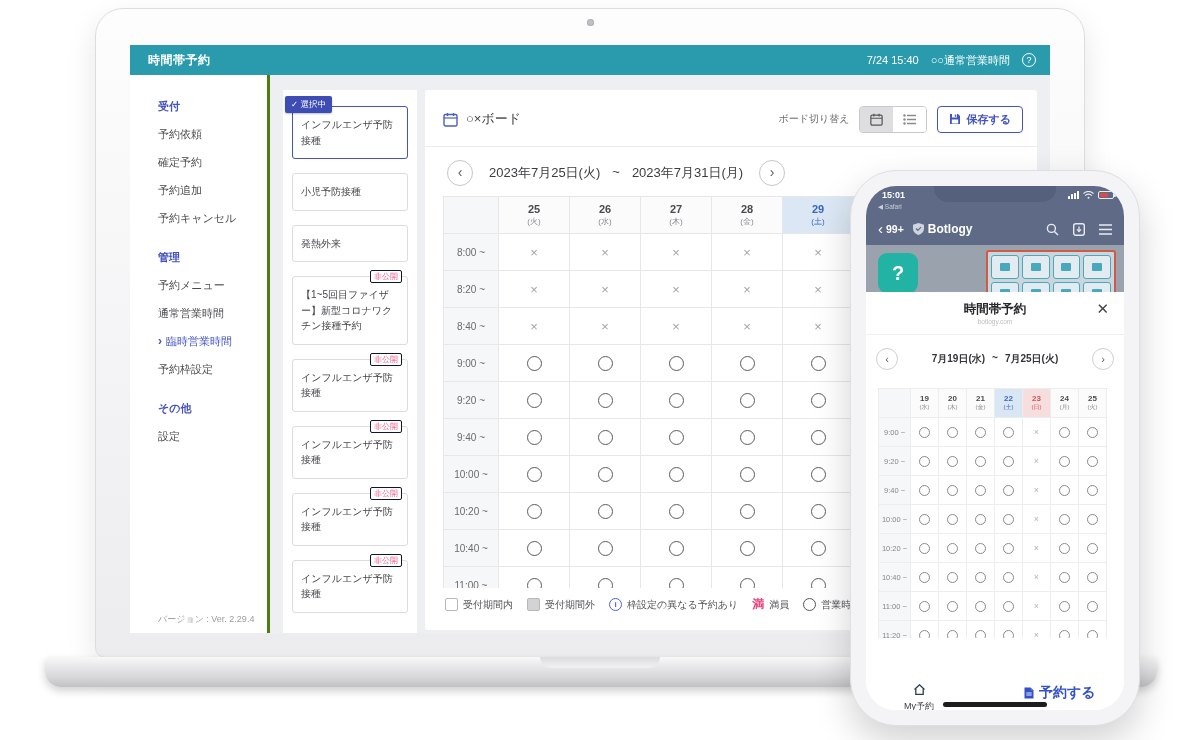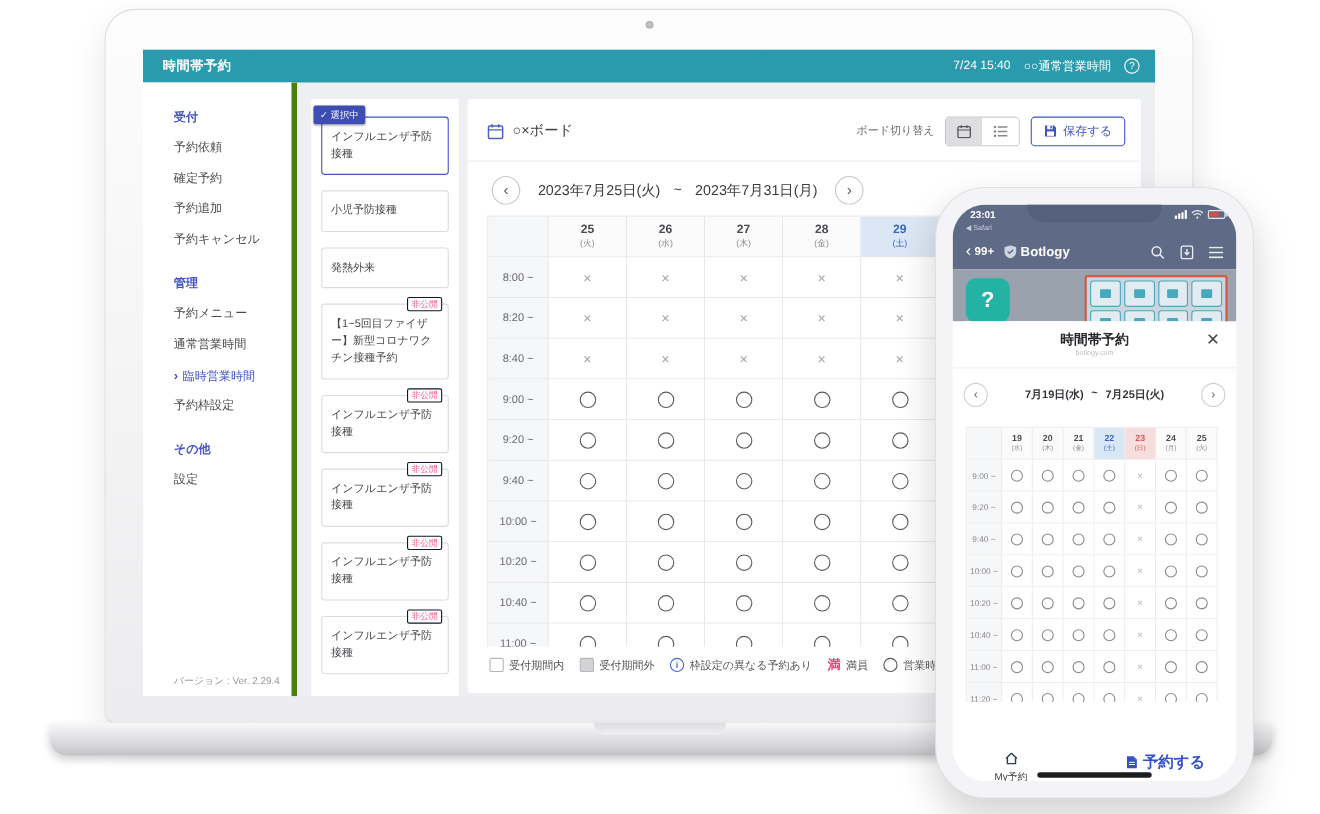--- a/index.html
+++ b/index.html
@@ -17,21 +17,21 @@
     background:linear-gradient(180deg,#dcdcdf,#f1f1f3); }
 
   
   .laptop-screen { left:130px; top:45px; width:920px; height:588px; background:#edeff2; overflow:hidden; }
   .app-bar { left:0; top:0; width:920px; height:30px; background:#2a9bad; display:flex; align-items:center; padding:0 14px 0 18px; }
   .app-bar-title { color:#fff; font-size:12px; font-weight:bold; letter-spacing:.5px; }
   .app-bar-right { margin-left:auto; display:flex; align-items:center; gap:12px; color:#fff; font-size:11px; }
   .help-circle { width:14px; height:14px; border:1.2px solid #fff; border-radius:50%; display:flex; align-items:center; justify-content:center; font-size:9px; color:#fff; }
 
   
-  .sidebar { left:0; top:30px; width:140px; height:558px; background:#fff; border-right:5px solid #4d7c0f; padding:20px 8px 0 28px; }
+  .sidebar { left:0; top:30px; width:140px; height:558px; background:#fff; border-right:3px solid #4d7c0f; padding:20px 8px 0 28px; }
   .side-sec { color:#4353c0; font-size:11px; font-weight:bold; margin-top:18px; margin-bottom:6px; }
   .side-sec:first-child { margin-top:4px; }
   .side-item { color:#4b4b4f; font-size:11px; height:28px; line-height:28px; cursor:pointer; white-space:nowrap; }
   .side-item.active { color:#4353c0; }
   .side-chev { color:#4353c0; font-weight:bold; font-size:12px; margin-right:4px; }
   .version { left:28px; top:568px; font-size:9px; color:#9b9ba0; }
 
   
   .cards-col { left:153px; top:45px; width:134px; height:543px; background:#fff; overflow:hidden; padding:16px 9px 0 9px; }
   .menu-card { position:relative; border:1px solid #dcdcdf; border-radius:3px; background:#fff; padding:10px 8px;
@@ -46,21 +46,21 @@
   .board { left:295px; top:45px; width:612px; height:540px; background:#fff; border-radius:3px; }
   .board-head { position:absolute; left:18px; right:14px; top:14px; height:30px; display:flex; align-items:center; }
   .board-title-wrap { display:flex; align-items:center; gap:8px; }
   .board-title { font-size:13px; color:#3c3c40; }
   .board-head-right { margin-left:auto; display:flex; align-items:center; gap:10px; }
   .switch-label { font-size:10px; color:#6d6d72; }
   .toggle-group { display:flex; border:1px solid #c9c9cd; border-radius:4px; overflow:hidden; }
   .toggle-btn { width:33px; height:25px; display:flex; align-items:center; justify-content:center; background:#fff; cursor:pointer; }
   .toggle-btn.on { background:#dedee1; }
   .save-btn { display:flex; align-items:center; gap:5px; border:1px solid #4353c0; color:#4353c0; background:#fff;
-    border-radius:4px; font-size:11px; font-weight:normal; padding:5px 11px; cursor:pointer; }
+    border-radius:4px; font-size:11px; font-weight:bold; padding:5px 11px; cursor:pointer; }
   .board-divider { position:absolute; left:0; right:0; top:56px; border-top:1px solid #ececee; }
   .date-nav { position:absolute; left:22px; top:70px; display:flex; align-items:center; gap:16px; }
   .nav-circle { width:26px; height:26px; border:1px solid #c7c7cb; border-radius:50%; background:#fff; display:flex;
     align-items:center; justify-content:center; font-size:14px; color:#5b5b60; cursor:pointer; padding-bottom:2px; }
   .date-text { font-size:13px; color:#3c3c40; display:flex; gap:12px; }
 
   .lt-wrap { position:absolute; left:18px; top:106px; width:412px; height:392px; overflow:hidden;
     border-top:1px solid #e7e7ea; border-left:1px solid #e7e7ea; }
   .lt-grid { display:grid; grid-template-columns:55px repeat(5,71px); grid-auto-rows:37px; }
   .lt-cell { border-right:1px solid #e7e7ea; border-bottom:1px solid #e7e7ea; display:flex; align-items:center; justify-content:center; background:#fff; }
@@ -467,21 +467,21 @@
             <span class="lg-cross">×</span>
           </span>
         </div>
     </div>
   </div>
 
   <div class="abs phone-frame"></div>
   <div class="abs phone-screen">
 
     <div class="abs p-top">
-      <span class="abs p-time">23:01</span>
+      <span class="abs p-time">15:01</span>
       <span class="abs p-safari">◀ Safari</span>
       <span class="abs p-status-icons">
         <span class="sig-bars">
             <span style="height:3px"></span>
             <span style="height:4.5px"></span>
             <span style="height:6px"></span>
             <span style="height:7.5px"></span>
           </span>
         <span>
           <svg width="11" height="8" viewBox="0 0 11 8">

